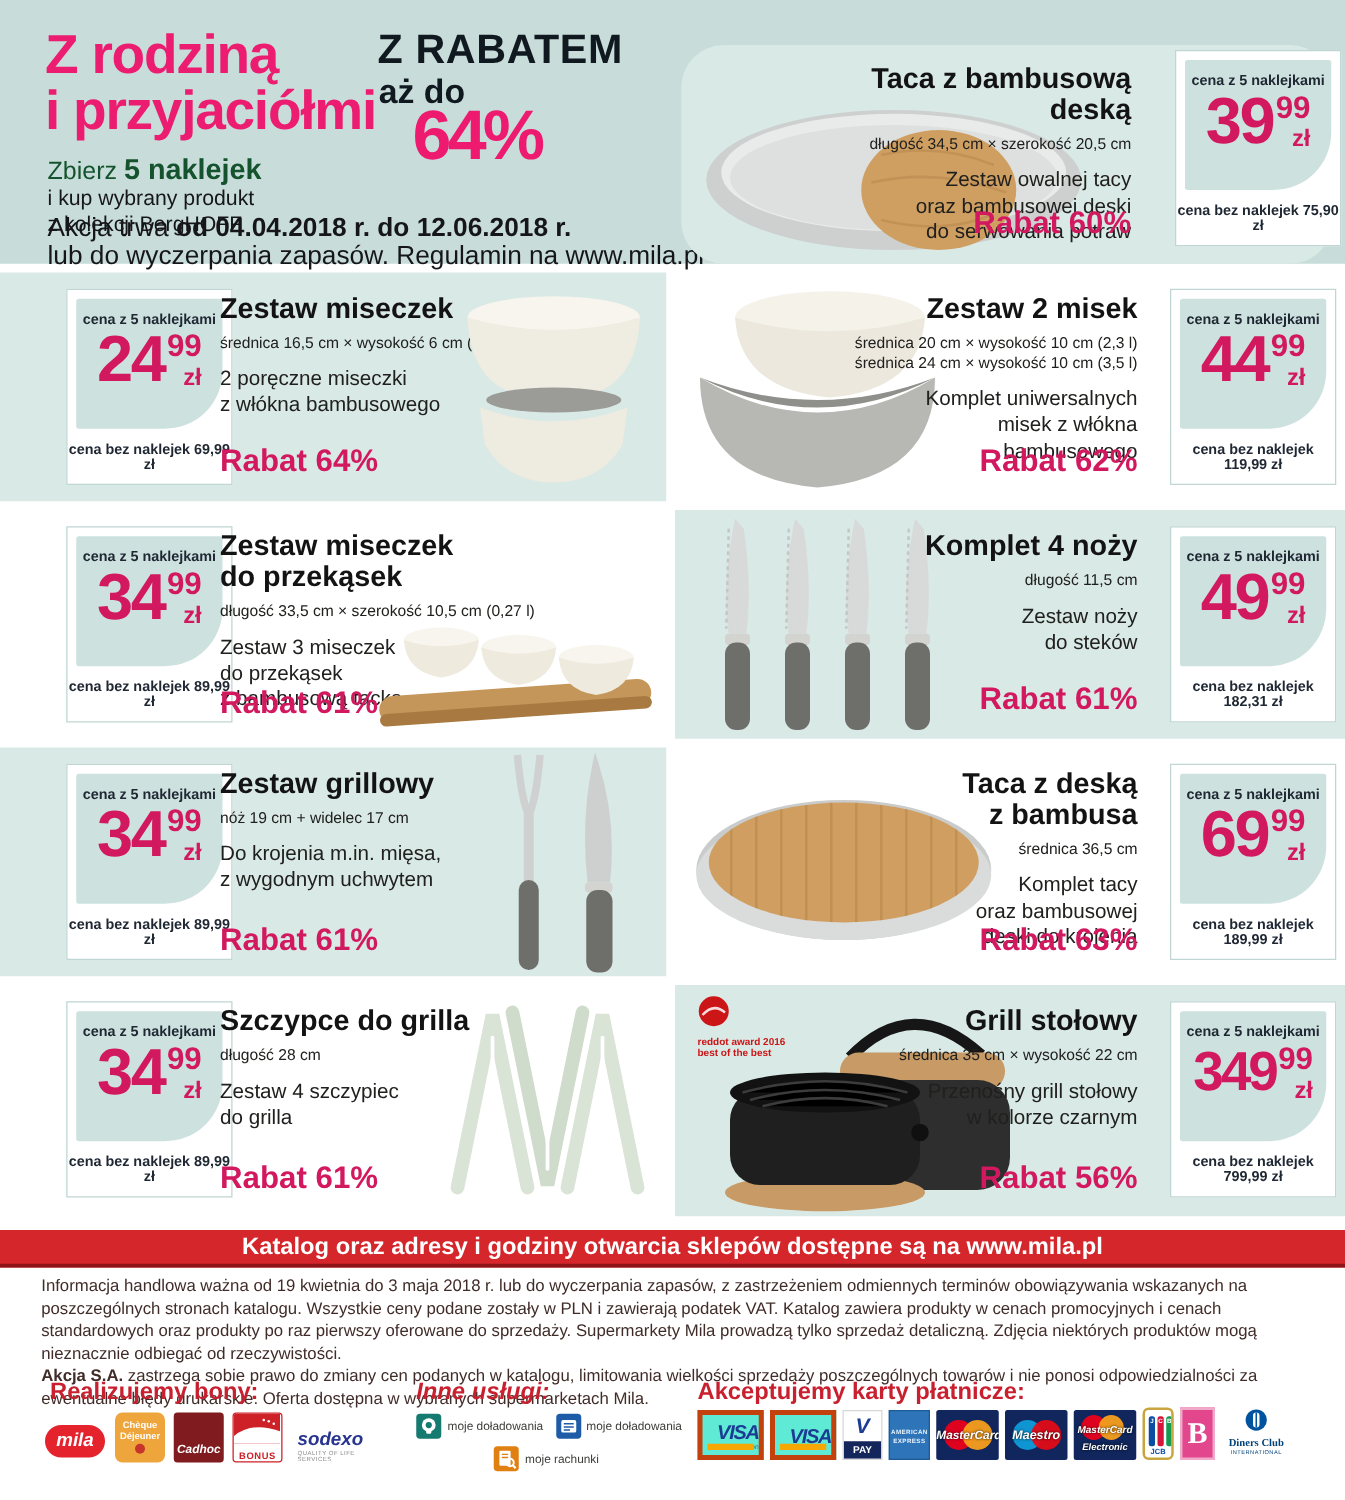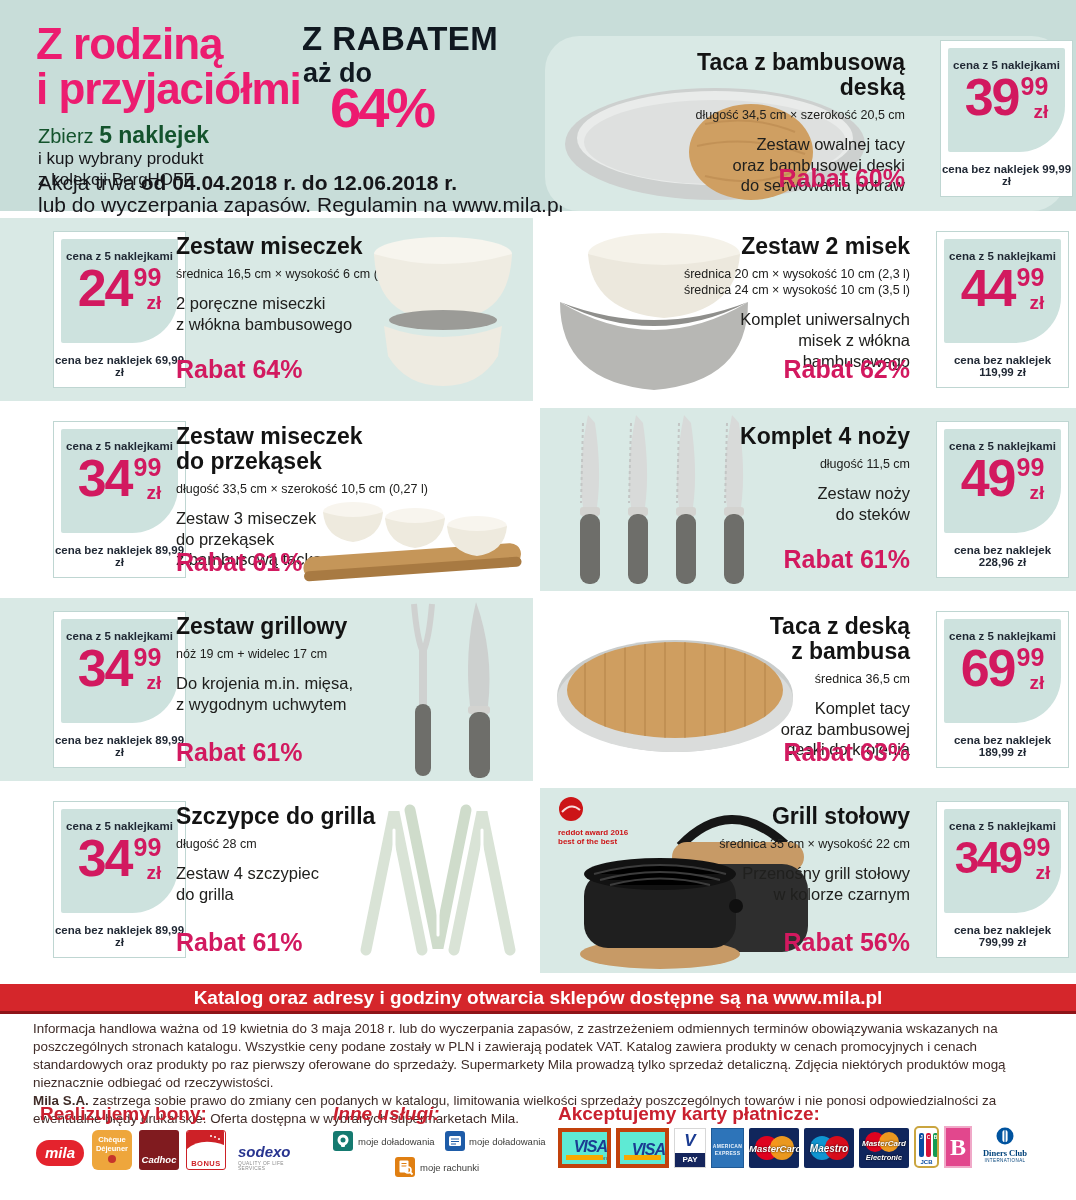--- a/index.html
+++ b/index.html
@@ -109,21 +109,21 @@
       <div class="pb-inner">
         <div class="pb-label">cena z 5 naklejkami</div>
         <div class="pb-price">
           <span class="pb-int">39</span>
           <span class="pb-sup">
               <span class="pb-dec">99</span>
               <span class="pb-zl">zł</span>
             </span>
         </div>
       </div>
-      <div class="pb-base">cena bez naklejek 99,99 zł</div>
+      <div class="pb-base">cena bez naklejek 75,90 zł</div>
     </div>
   </div>
 
   <div class="panel mint" style="left:0;top:218px;width:533px;height:183px;">
     <div class="pricebox" style="left:30px;top:13px;">
       <div class="pb-inner">
           <div class="pb-label">cena z 5 naklejkami</div>
         <div class="pb-price">
             <span class="pb-int">24</span>
         <span class="pb-sup">
@@ -267,21 +267,21 @@
       <div class="pb-inner">
           <div class="pb-label">cena z 5 naklejkami</div>
         <div class="pb-price">
             <span class="pb-int">49</span>
         <span class="pb-sup">
               <span class="pb-dec">99</span>
               <span class="pb-zl">zł</span>
             </span>
           </div>
         </div>
-      <div class="pb-base">cena bez naklejek 228,96 zł</div>
+      <div class="pb-base">cena bez naklejek 182,31 zł</div>
     </div>
   </div>
 
   <div class="panel mint" style="left:0;top:598px;width:533px;height:183px;">
     <div class="pricebox" style="left:30px;top:13px;">
       <div class="pb-inner">
           <div class="pb-label">cena z 5 naklejkami</div>
         <div class="pb-price">
             <span class="pb-int">34</span>
         <span class="pb-sup">
@@ -426,21 +426,21 @@
           </div>
         </div>
       <div class="pb-base">cena bez naklejek 799,99 zł</div>
     </div>
   </div>
 
   <div class="banner">Katalog oraz adresy i godziny otwarcia sklepów dostępne są na www.mila.pl</div>
 
   <div class="legal">
     <span>Informacja handlowa ważna od 19 kwietnia do 3 maja 2018 r. lub do wyczerpania zapasów, z zastrzeżeniem odmiennych terminów obowiązywania wskazanych na poszczególnych stronach katalogu. Wszystkie ceny podane zostały w PLN i zawierają podatek VAT. Katalog zawiera produkty w cenach promocyjnych i cenach standardowych oraz produkty po raz pierwszy oferowane do sprzedaży. Supermarkety Mila prowadzą tylko sprzedaż detaliczną. Zdjęcia niektórych produktów mogą nieznacznie odbiegać od rzeczywistości.</span><br>
-    <b>Mila S.A.</b><span> zastrzega sobie prawo do zmiany cen podanych w katalogu, limitowania wielkości sprzedaży poszczególnych towarów i nie ponosi odpowiedzialności za ewentualne błędy drukarskie. Oferta dostępna w wybranych supermarketach Mila.</span>
+    <b>Akcja S.A.</b><span> zastrzega sobie prawo do zmiany cen podanych w katalogu, limitowania wielkości sprzedaży poszczególnych towarów i nie ponosi odpowiedzialności za ewentualne błędy drukarskie. Oferta dostępna w wybranych supermarketach Mila.</span>
   </div>
 
   <div class="flabel" style="left:40px;top:1103px;">Realizujemy bony:</div>
 
   <div class="logo" style="left:36px;top:1140px;width:48px;height:26px;border-radius:13px;background:#e4232d;text-align:center;">
     <span style="color:#fff;font-weight:bold;font-style:italic;font-size:15px;line-height:26px;">mila</span>
   </div>
   <div class="logo" style="left:92px;top:1130px;width:40px;height:40px;border-radius:6px;background:#eea63c;text-align:center;">
     <div class="pre" style="color:#fff;font-weight:bold;font-size:7.5px;line-height:1.2;margin-top:5px;">Chèque
 Déjeuner</div>

